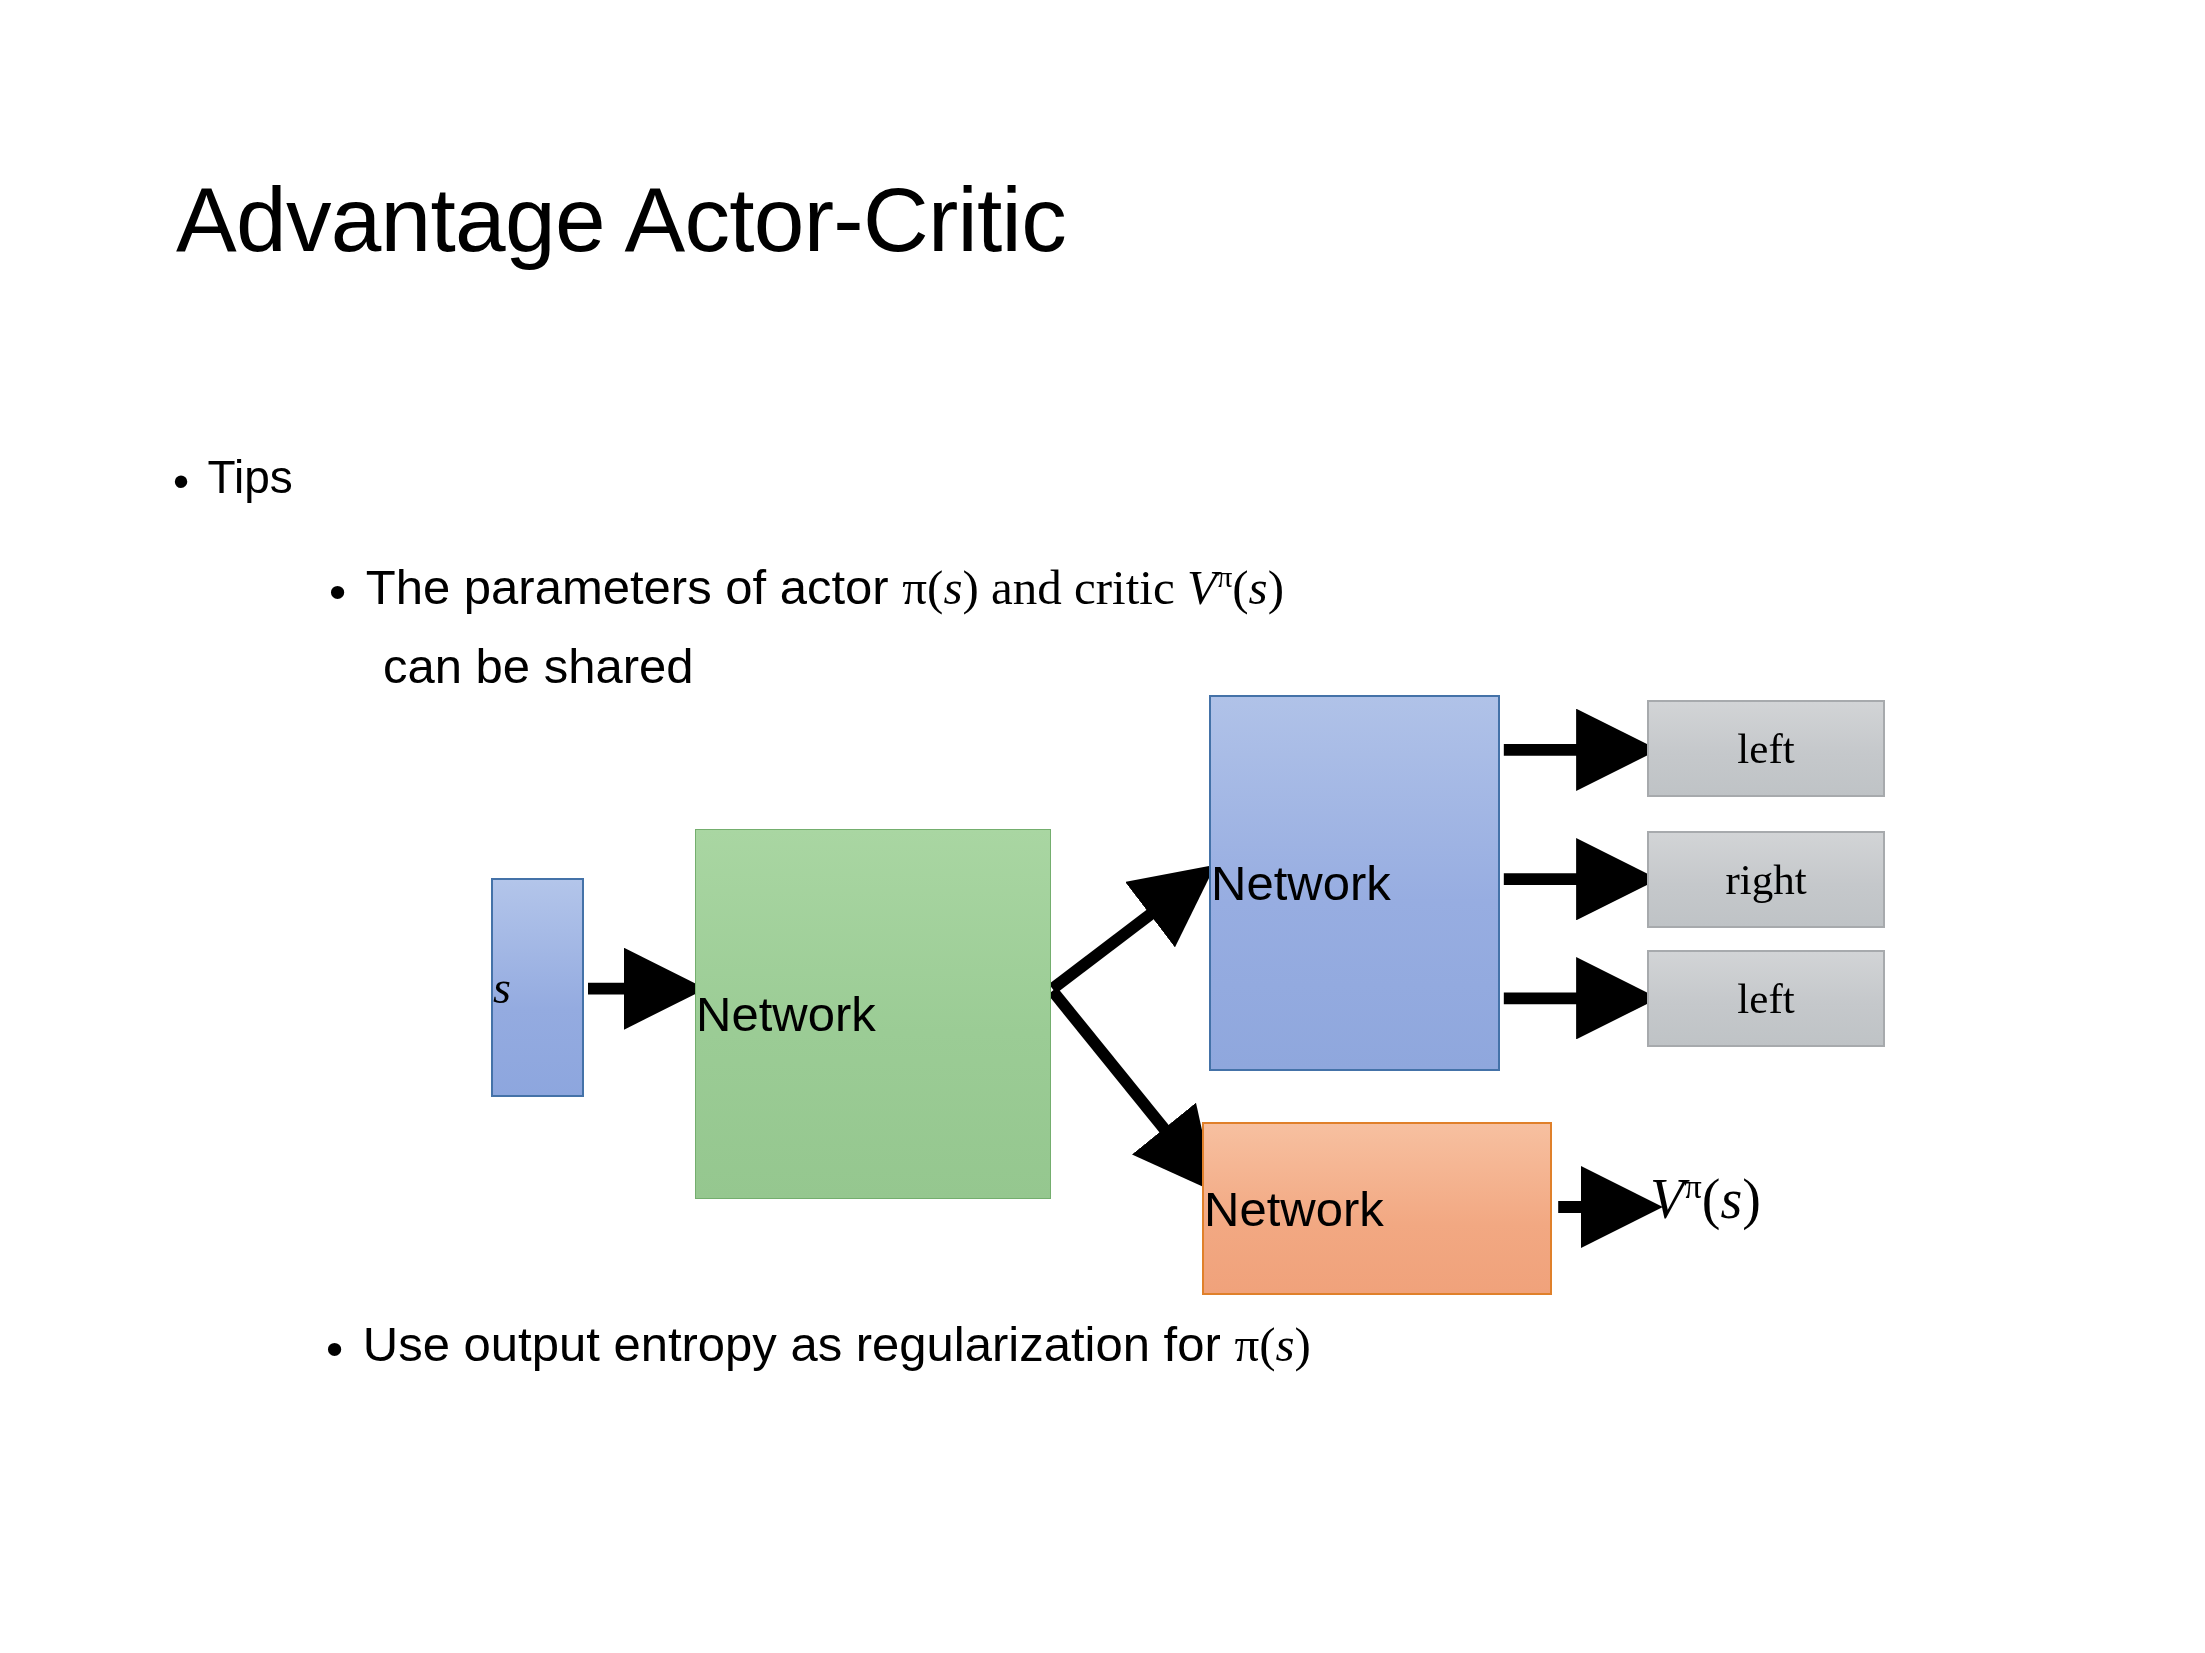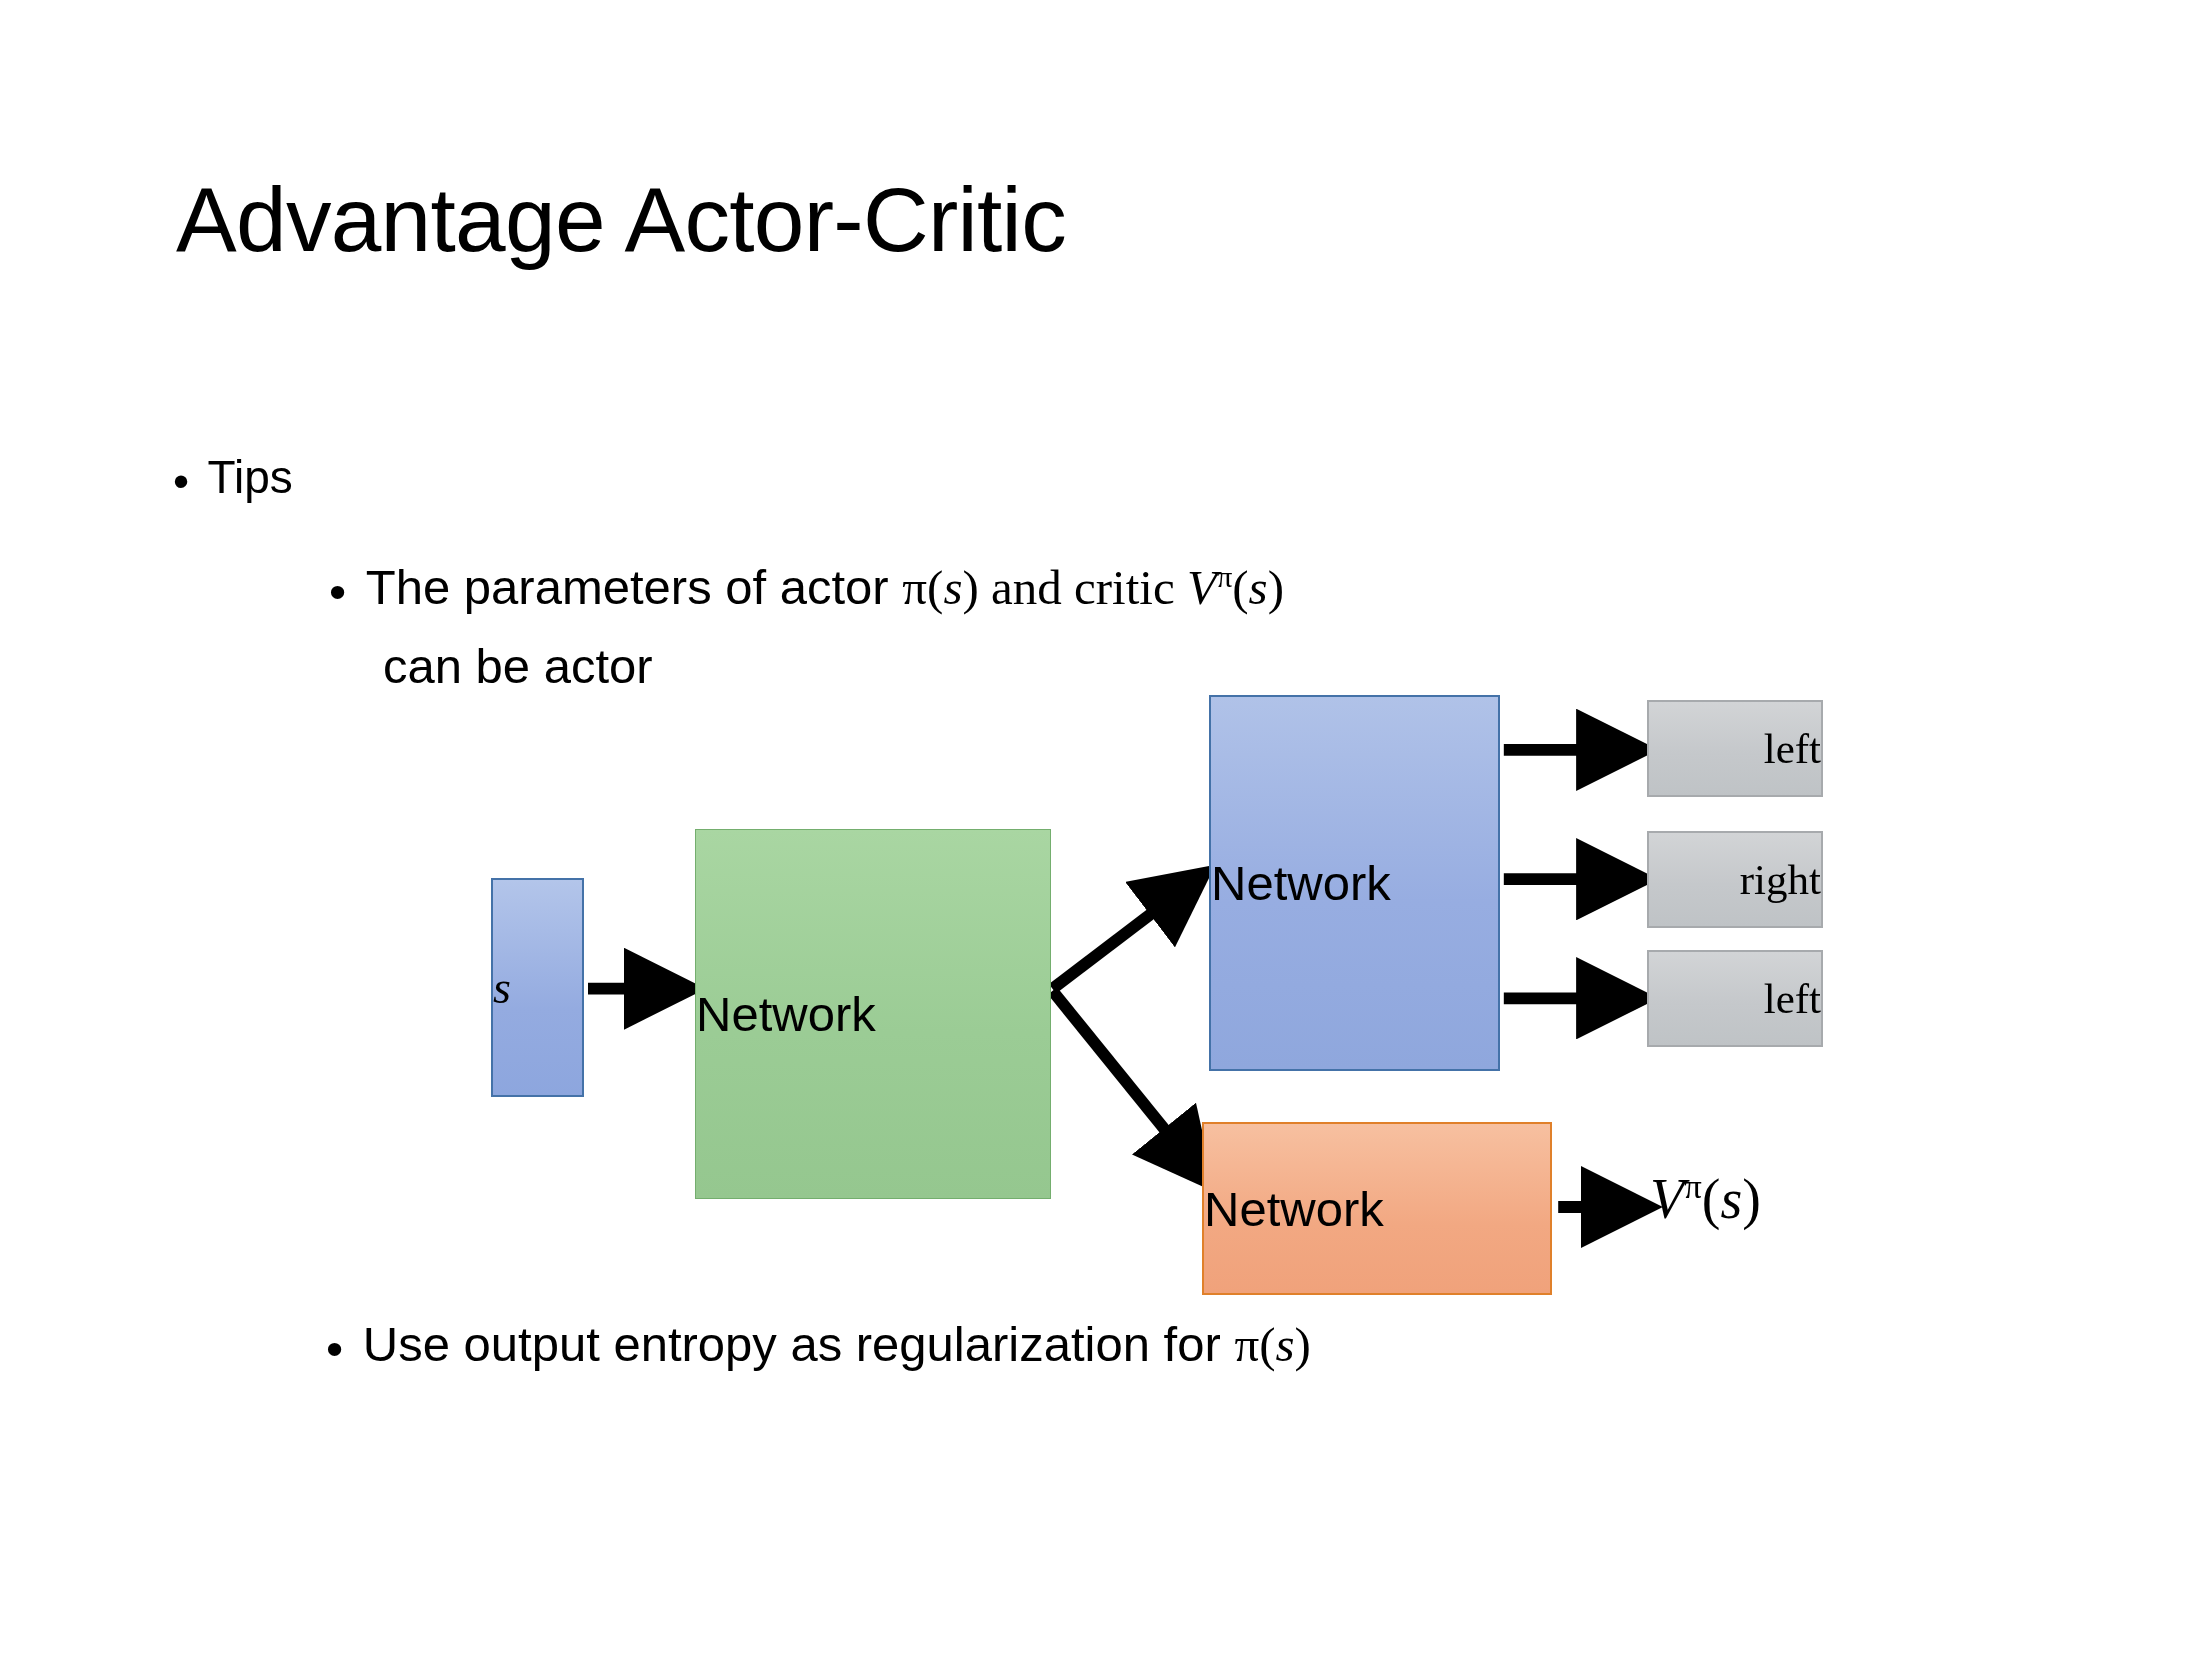--- a/index.html
+++ b/index.html
@@ -66,24 +66,24 @@
     font-size:49px;
   }
   #node-critic-network {
     left:1202px; top:1122px; width:350px; height:173px;
     background:linear-gradient(to bottom, #f7c0a0 0%, #f2a882 60%, #f0a27b 100%);
     border:2.2px solid #e0802a;
     font-size:49px;
   }
 
   .actionbox {
-    position:absolute; box-sizing:border-box; left:1647px; width:176px; height:97px;
+    position:absolute; box-sizing:border-box; left:1647px; width:238px; height:97px;
     background:linear-gradient(to bottom, #d2d4d6 0%, #c5c8cb 55%, #bfc3c6 100%);
     border:2.2px solid #a7aaad;
-    display:flex; align-items:center; justify-content:flex-end;
+    display:flex; align-items:center; justify-content:center;
     font-family:"Liberation Serif", serif; font-size:43px; color:#000;
   }
   #action-left  { top:700px; }
   #action-right { top:831px; }
   #action-fire  { top:950px; }
 
   #critic-output {
     position:absolute; left:1650px; top:1167px;
     font-size:56px; color:#000;
     font-family:"Liberation Serif", serif;
@@ -97,21 +97,21 @@
 <body>
 
 <div class="slide">
 
   <div id="slide-title">Advantage Actor-Critic</div>
 
   <div class="bullet lvl1" id="bullet-tips"><span class="dot">•  </span><span>Tips</span></div>
 
   <div class="bullet lvl2" id="bullet-params"><span class="dot">•  </span><span>The parameters of actor </span><span class="mathpi">π</span><span class="mathpi">(</span><span class="mathi">s</span><span class="mathpi">)  and critic </span><span class="mathi">V</span><span class="sup">π</span><span class="mathpi">(</span><span class="mathi">s</span><span class="mathpi">)</span></div>
 
-  <div class="bullet lvl2" id="bullet-params-l2">can be actor</div>
+  <div class="bullet lvl2" id="bullet-params-l2">can be shared</div>
 
   <div class="bullet lvl2" id="bullet-entropy"><span class="dot">•  </span><span>Use output entropy as regularization for </span><span class="mathpi">π</span><span class="mathpi">(</span><span class="mathi">s</span><span class="mathpi">)</span></div>
 
 
   <div id="diagram">
 
     <svg id="arrows" viewBox="0 0 3000 2250">
       <defs>
         <marker id="ah" markerWidth="7" markerHeight="7" refX="5.6" refY="3.5" orient="auto" markerUnits="strokeWidth">
           <path d="M0,0 L7,3.5 L0,7 z" fill="#000"></path>

